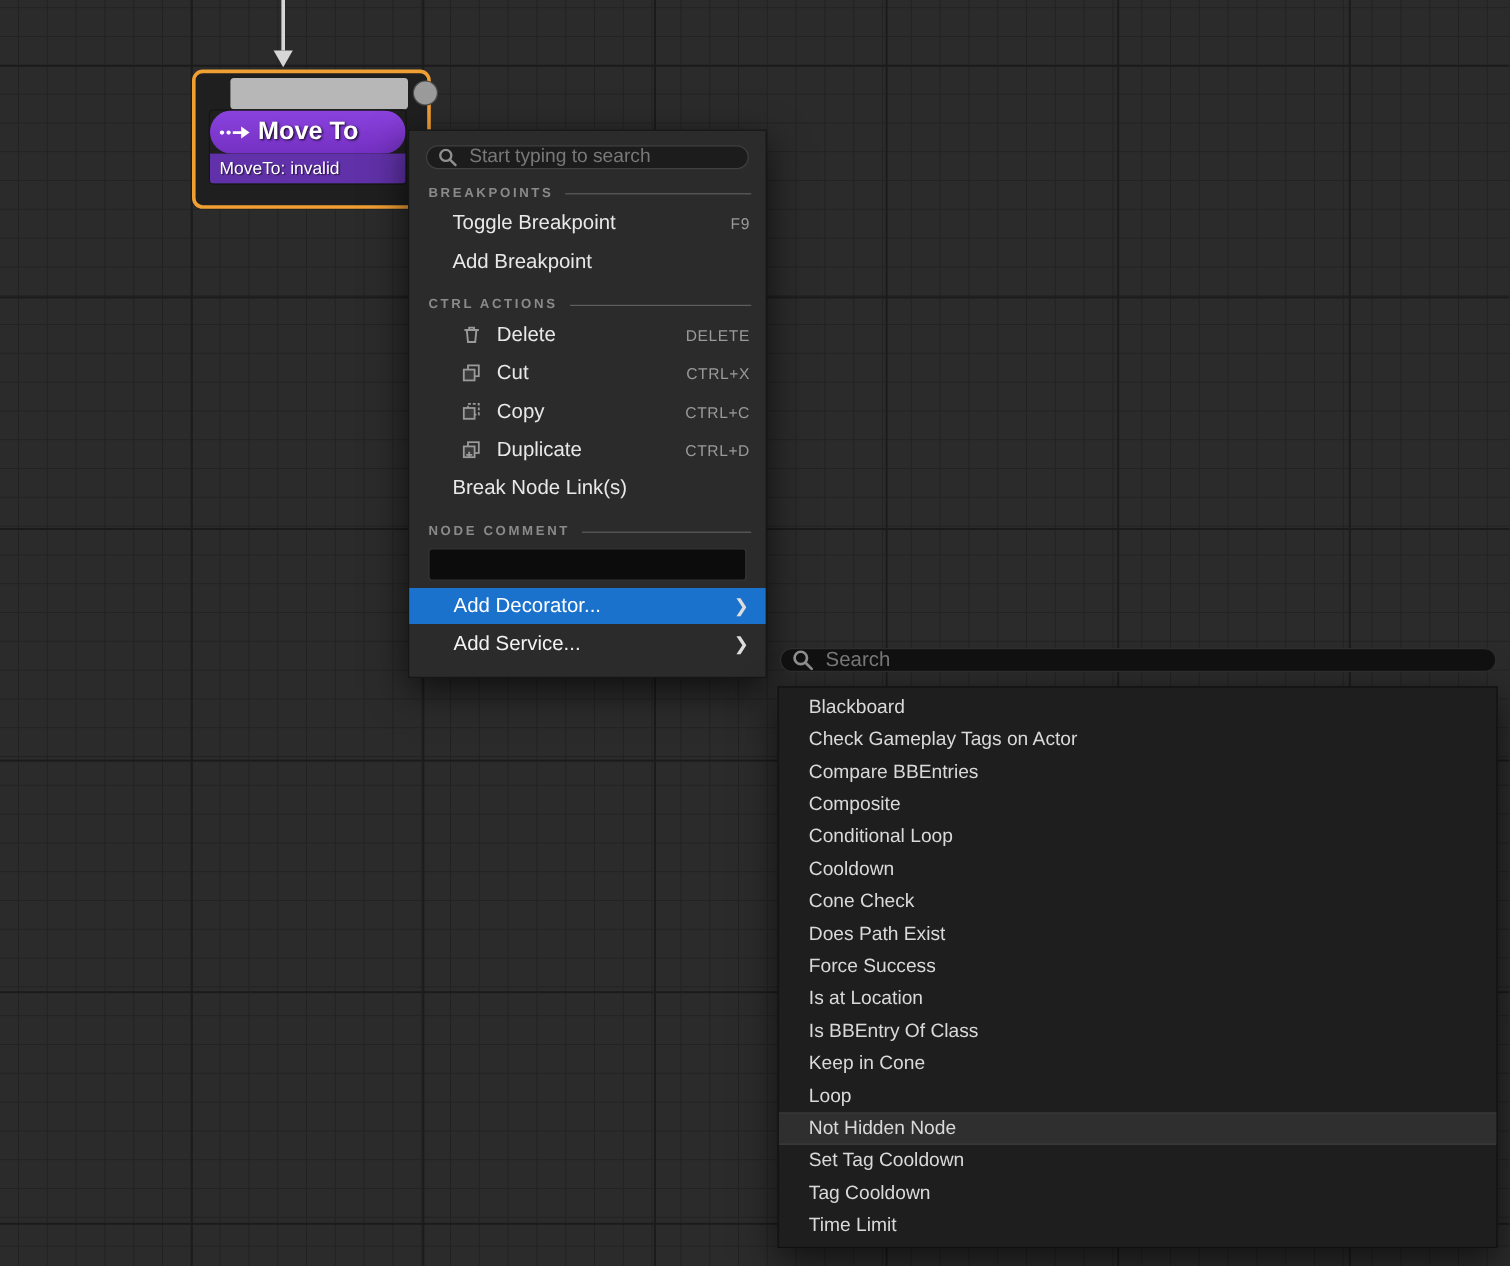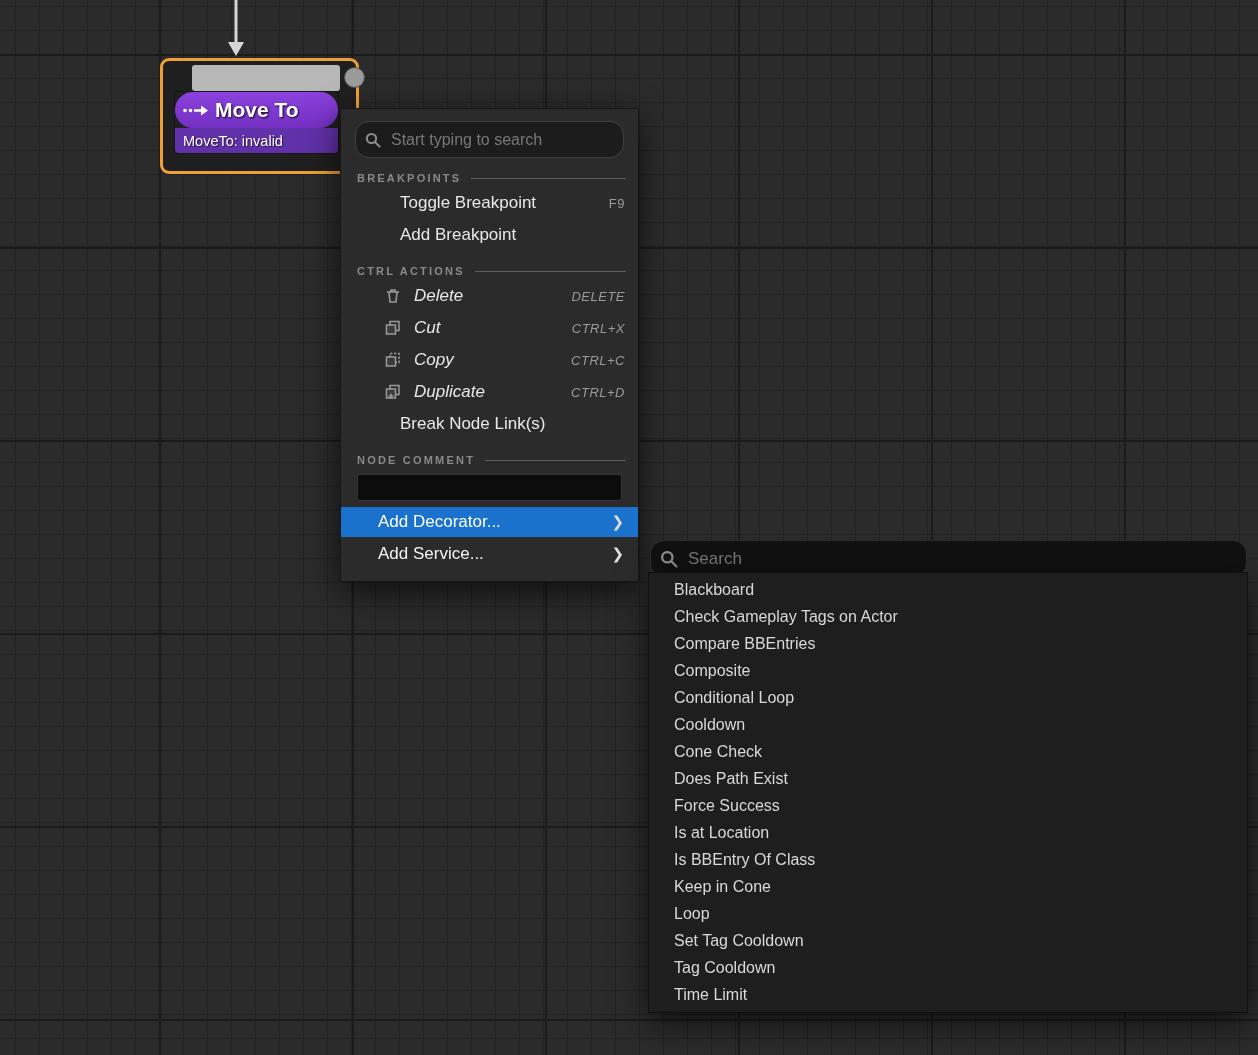--- a/index.html
+++ b/index.html
@@ -34,31 +34,31 @@
             padding:0 7px;gap:6px;border-radius:18px;}
   .node-hdr .t{color:#ffffff;font-weight:700;font-size:21px;text-shadow:1px 1px 2px rgba(0,0,0,.9);white-space:nowrap;}
   .node-sub{height:25px;background:#6031a8;color:#ffffff;font-size:14.5px;display:flex;align-items:center;
             padding:0 8px;text-shadow:1px 1px 1px rgba(0,0,0,.6);white-space:nowrap;}
   
   .ctx{
     position:absolute;left:340px;top:108px;width:299px;
     background:#2b2b2b;border:1px solid #161616;box-shadow:0 10px 30px rgba(0,0,0,.65);
     padding:12px 0 12px;box-sizing:border-box;
   }
-  .pill{display:flex;align-items:center;gap:8px;height:37px;border-radius:14px;
+  .pill{display:flex;align-items:center;gap:8px;height:20px;border-radius:14px;
         background:#1c1c1c;border:1px solid #404040;padding:0 4px 0 9px;box-sizing:border-box;}
   .ctx .pill{margin:0 14px 4px;}
   .pill input{flex:1;background:transparent;border:none;outline:none;color:#cccccc;font-size:16px;
               font-family:"Liberation Sans",sans-serif;min-width:0;}
   .pill input::placeholder{color:#787878;}
   .sec{display:flex;align-items:center;margin:14px 12px 3px 16px;}
   .sec .txt{color:#8a8a8a;font-size:11px;font-weight:700;letter-spacing:2.2px;white-space:nowrap;}
   .sec .rule{flex:1;height:1px;background:#5e5e5e;margin-left:10px;}
-  .mi{display:flex;align-items:center;height:32px;padding:0 13px 0 59px;color:#e8e8e8;font-size:17px;}
-  .mi.with-icon{padding-left:43px;font-style:italic;}
+  .mi{display:flex;align-items:center;height:32px;padding:0 13px 0 36px;color:#e8e8e8;font-size:17px;}
+  .mi.with-icon{padding-left:43px;}
   .mi .ic{width:18px;height:18px;margin-right:12px;flex:0 0 auto;}
   .mi .sc{margin-left:auto;color:#9a9a9a;font-size:13px;letter-spacing:.5px;}
   .cmt{display:block;margin:8px 16px 6px;width:calc(100% - 32px);height:27px;box-sizing:border-box;
        background:#0c0c0c;border:1px solid #353535;border-radius:3px;color:#dddddd;
        font-family:"Liberation Sans",sans-serif;font-size:15px;outline:none;padding:0 8px;}
   .trig{display:flex;align-items:center;height:30px;padding:0 14px 0 37px;color:#f2f2f2;font-size:17px;margin-top:2px;}
   .trig.hl{background:#1b72cd;color:#ffffff;}
   .trig .chev{margin-left:auto;color:#dddddd;font-size:15px;}
   
   .sub-search{position:absolute;left:650px;top:540px;width:597px;box-sizing:border-box;}
@@ -206,16 +206,17 @@
   <div class="row">Composite</div>
   <div class="row">Conditional Loop</div>
   <div class="row">Cooldown</div>
   <div class="row">Cone Check</div>
   <div class="row">Does Path Exist</div>
   <div class="row">Force Success</div>
   <div class="row">Is at Location</div>
   <div class="row">Is BBEntry Of Class</div>
   <div class="row">Keep in Cone</div>
   <div class="row">Loop</div>
+  <div class="row hover">Not Hidden Node</div>
   <div class="row">Set Tag Cooldown</div>
   <div class="row">Tag Cooldown</div>
   <div class="row">Time Limit</div>
 </div>
 
 </body></html>

